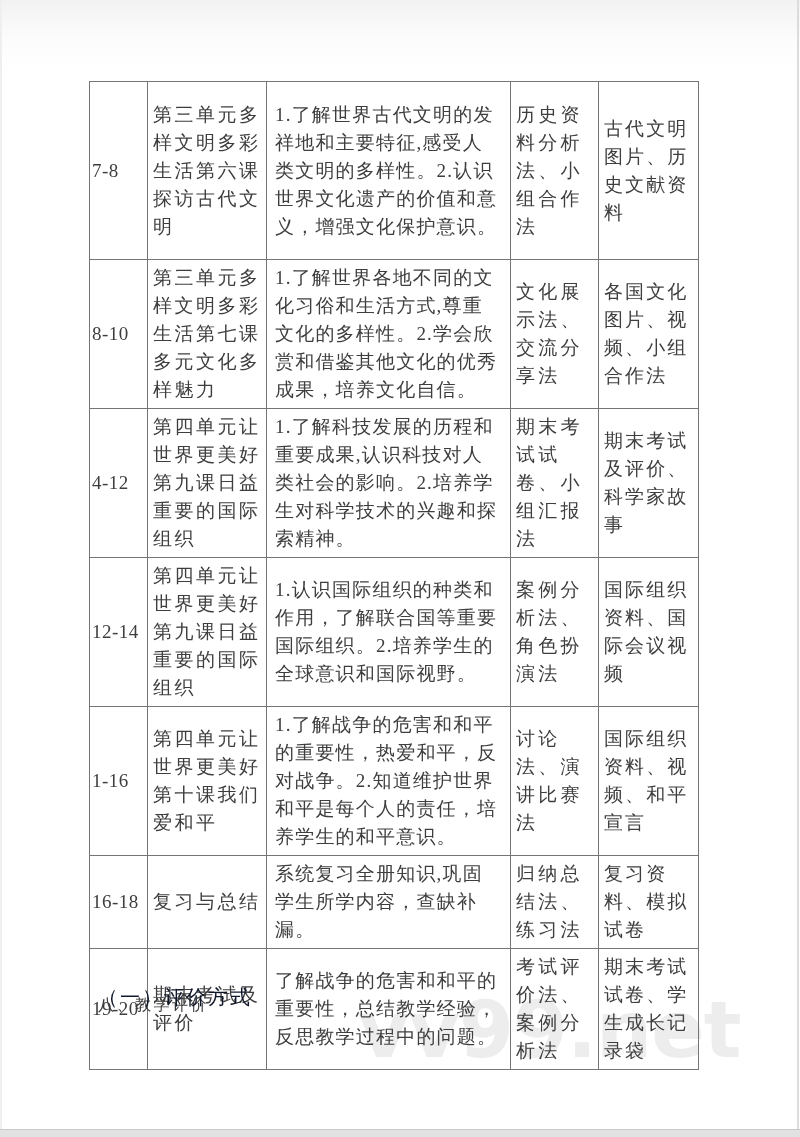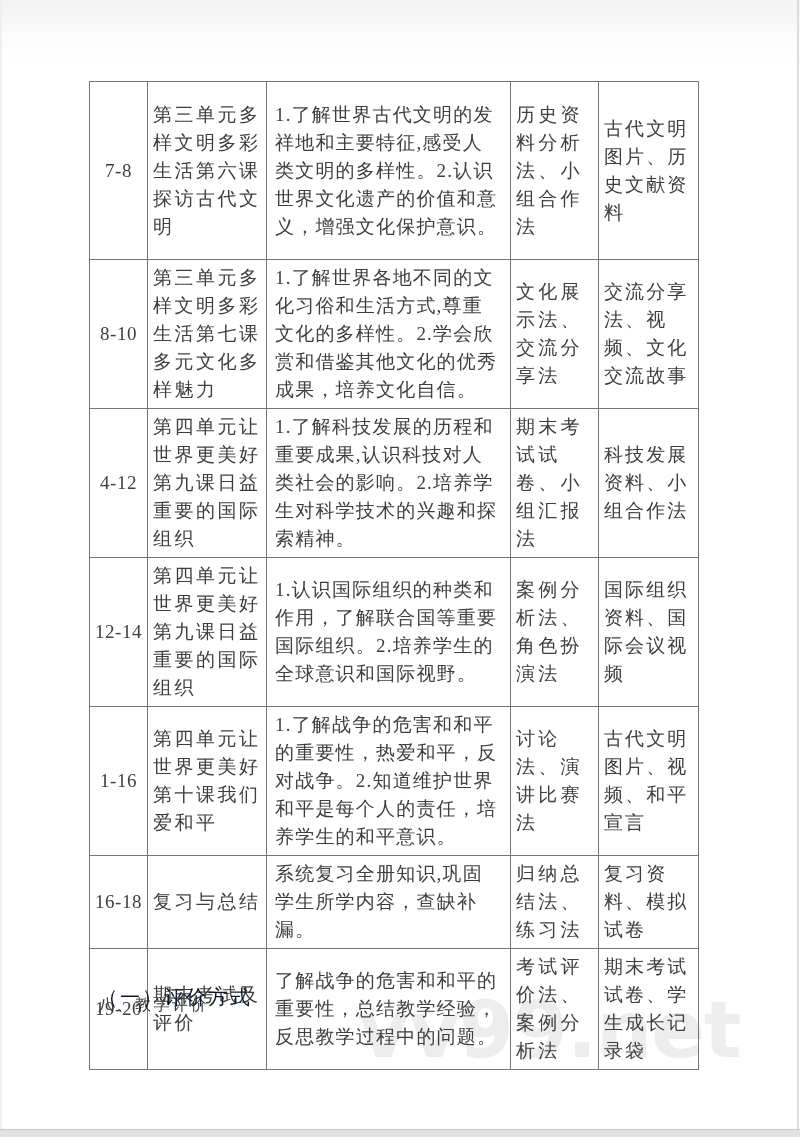--- a/index.html
+++ b/index.html
@@ -20,21 +20,21 @@
   table.schedule{
     position:absolute;left:89px;top:81px;width:609px;
     border-collapse:collapse;table-layout:fixed;z-index:2;
   }
   table.schedule td{
     border:1px solid #757575;vertical-align:middle;
     font-size:19px;line-height:28px;color:#3e3e3e;
     overflow:hidden;
   }
   td.c-week{
-    text-align:center;font-size:16px;letter-spacing:.5px;padding:0 2px;
+    font-size:16px;letter-spacing:.5px;padding:0 2px;
     font-family:"Liberation Serif","DejaVu Serif",serif;color:#383838;
   }
   td.c-unit{padding:4px 5px;letter-spacing:2.5px;}
   td.c-obj{padding:4px 8px;letter-spacing:1.2px;}
   td.c-method{padding:4px 5px;letter-spacing:3.3px;}
   td.c-res{padding:4px 5px;letter-spacing:2.1px;}
   tr.r1{height:178px;} tr.r2{height:118px;} tr.r3{height:119px;}
   tr.r4{height:127px;} tr.r5{height:123px;} tr.r6{height:92px;} tr.r7{height:97px;}
   .h1{
     position:absolute;left:98px;top:995px;font-size:16px;letter-spacing:2.5px;
@@ -76,42 +76,42 @@
         <td class="c-unit">第三单元多样文明多彩生活第六课探访古代文明</td>
         <td class="c-obj">1.了解世界古代文明的发祥地和主要特征,感受人类文明的多样性。2.认识世界文化遗产的价值和意义，增强文化保护意识。</td>
         <td class="c-method">历史资料分析法、小组合作法</td>
         <td class="c-res">古代文明图片、历史文献资料</td>
       </tr>
       <tr class="r2">
         <td class="c-week">8-10</td>
         <td class="c-unit">第三单元多样文明多彩生活第七课多元文化多样魅力</td>
         <td class="c-obj">1.了解世界各地不同的文化习俗和生活方式,尊重文化的多样性。2.学会欣赏和借鉴其他文化的优秀成果，培养文化自信。</td>
         <td class="c-method">文化展示法、交流分享法</td>
-        <td class="c-res">交流分享法、视频、文化交流故事</td>
+        <td class="c-res">各国文化图片、视频、小组合作法</td>
       </tr>
       <tr class="r3">
         <td class="c-week">4-12</td>
         <td class="c-unit">第四单元让世界更美好第九课日益重要的国际组织</td>
         <td class="c-obj">1.了解科技发展的历程和重要成果,认识科技对人类社会的影响。2.培养学生对科学技术的兴趣和探索精神。</td>
         <td class="c-method">期末考试试卷、小组汇报法</td>
-        <td class="c-res">科技发展资料、小组合作法</td>
+        <td class="c-res">期末考试及评价、科学家故事</td>
       </tr>
       <tr class="r4">
         <td class="c-week">12-14</td>
         <td class="c-unit">第四单元让世界更美好第九课日益重要的国际组织</td>
         <td class="c-obj">1.认识国际组织的种类和作用，了解联合国等重要国际组织。2.培养学生的全球意识和国际视野。</td>
         <td class="c-method">案例分析法、角色扮演法</td>
         <td class="c-res">国际组织资料、国际会议视频</td>
       </tr>
       <tr class="r5">
         <td class="c-week">1-16</td>
         <td class="c-unit">第四单元让世界更美好第十课我们爱和平</td>
         <td class="c-obj">1.了解战争的危害和和平的重要性，热爱和平，反对战争。2.知道维护世界和平是每个人的责任，培养学生的和平意识。</td>
         <td class="c-method">讨论法、演讲比赛法</td>
-        <td class="c-res">古代文明图片、视频、和平宣言</td>
+        <td class="c-res">国际组织资料、视频、和平宣言</td>
       </tr>
       <tr class="r6">
         <td class="c-week">16-18</td>
         <td class="c-unit">复习与总结</td>
         <td class="c-obj">系统复习全册知识,巩固学生所学内容，查缺补漏。</td>
         <td class="c-method">归纳总结法、练习法</td>
         <td class="c-res">复习资料、模拟试卷</td>
       </tr>
       <tr class="r7">
         <td class="c-week">19-20</td>

